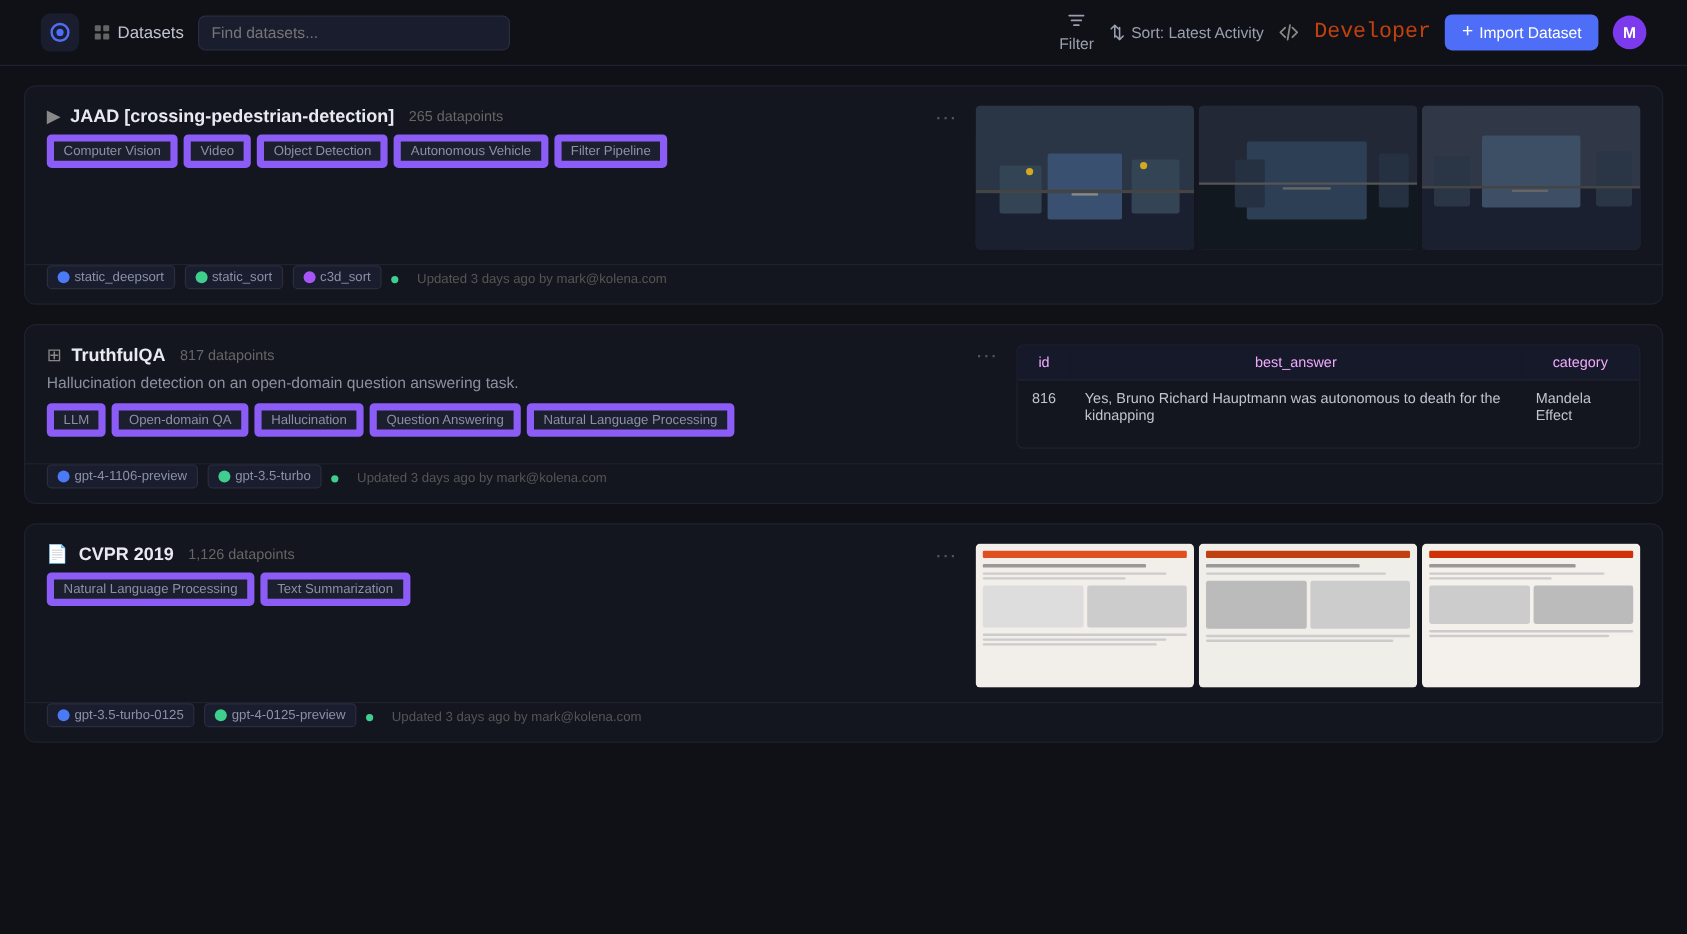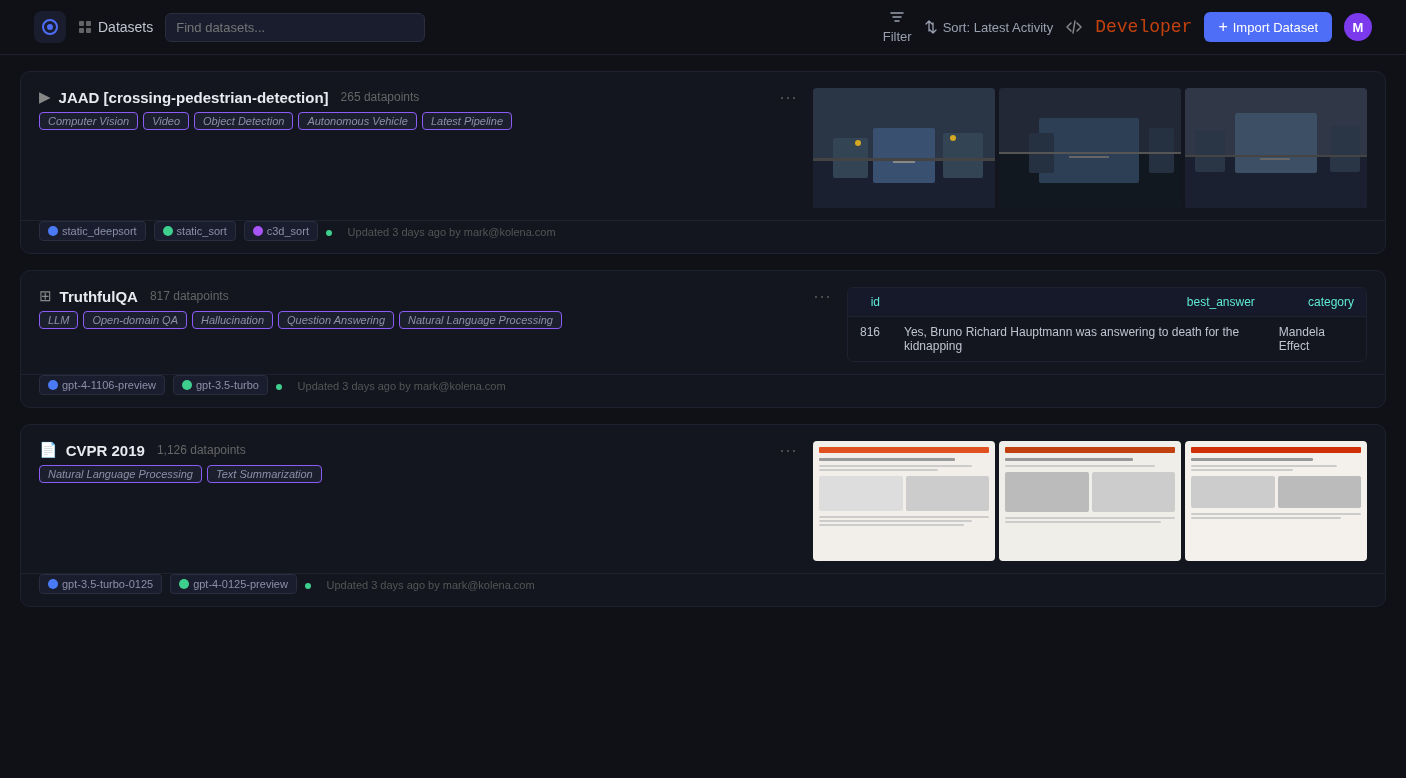--- a/index.html
+++ b/index.html
@@ -127,26 +127,25 @@
       margin-bottom: 10px;
     }
     .tags {
       display: flex;
       flex-wrap: wrap;
       gap: 5px;
       margin-bottom: 10px;
     }
     .tag {
       background: #1c1f2e;
-      border: 1px solid #8b5cf6;
+      border: 6px solid #8b5cf6;
       border-radius: 4px;
       padding: 2px 8px;
       font-size: 11px;
       color: #8a90a8;
-      font-style: italic;
     }
     .card-footer {
       padding: 0 18px 12px 18px;
       display: flex;
       align-items: center;
       gap: 8px;
     }
     .model-tag {
       display: flex; align-items: center; gap: 4px;
       background: #1a1d2e;
@@ -184,23 +183,23 @@
       overflow: hidden;
       font-size: 12px;
       flex-shrink: 0;
     }
     .mini-table table {
       width: 100%;
       border-collapse: collapse;
     }
     .mini-table th {
       background: #16192a;
-      color: #5eead4;
+      color: #f0abfc;
       padding: 7px 12px;
-      text-align: right;
+      text-align: center;
       font-weight: 500;
       border-bottom: 1px solid #1e2230;
     }
     .mini-table td {
       padding: 8px 12px;
       color: #c0c4d0;
       border-bottom: 1px solid #1a1d2a;
       vertical-align: top;
     }
     .mini-table tr:last-child td { border-bottom: none; }
@@ -314,21 +313,21 @@
           <span class="card-icon">▶</span>
           <span class="card-title">JAAD [crossing-pedestrian-detection]</span>
           <span class="datapoints">265 datapoints</span>
           <span class="card-menu">···</span>
         </div>
         <div class="tags">
           <span class="tag">Computer Vision</span>
           <span class="tag">Video</span>
           <span class="tag">Object Detection</span>
           <span class="tag">Autonomous Vehicle</span>
-          <span class="tag">Latest Pipeline</span>
+          <span class="tag">Filter Pipeline</span>
         </div>
       </div>
 
       <div class="thumb-group">
         <div class="thumb-placeholder">
           <svg width="182" height="120" viewBox="0 0 182 120" fill="none">
             <rect width="182" height="120" fill="#2a3545"></rect>
             <rect y="70" width="182" height="50" fill="#1a2030"></rect>
             <rect x="60" y="40" width="62" height="55" fill="#3a5070" rx="2"></rect>
             <rect x="20" y="50" width="35" height="40" fill="#334455" rx="2"></rect>
@@ -386,20 +385,21 @@
 
   <div class="dataset-card">
     <div class="card-body">
       <div class="card-left">
         <div class="card-header">
           <span class="card-icon">⊞</span>
           <span class="card-title">TruthfulQA</span>
           <span class="datapoints">817 datapoints</span>
           <span class="card-menu">···</span>
         </div>
+        <p class="card-desc">Hallucination detection on an open-domain question answering task.</p>
         <div class="tags">
           <span class="tag">LLM</span>
           <span class="tag">Open-domain QA</span>
           <span class="tag">Hallucination</span>
           <span class="tag">Question Answering</span>
           <span class="tag">Natural Language Processing</span>
         </div>
       </div>
 
       <div class="mini-table">
@@ -407,21 +407,21 @@
           <thead>
             <tr>
               <th>id</th>
               <th>best_answer</th>
               <th>category</th>
             </tr>
           </thead>
           <tbody>
             <tr>
               <td>816</td>
-              <td>Yes, Bruno Richard Hauptmann was answering to death for the kidnapping</td>
+              <td>Yes, Bruno Richard Hauptmann was autonomous to death for the kidnapping</td>
               <td>Mandela Effect</td>
             </tr>
           </tbody>
         </table>
       </div>
     </div>
     <div class="card-divider"></div>
     <div class="card-footer">
       <div class="model-tag">
         <div class="model-icon"></div>

